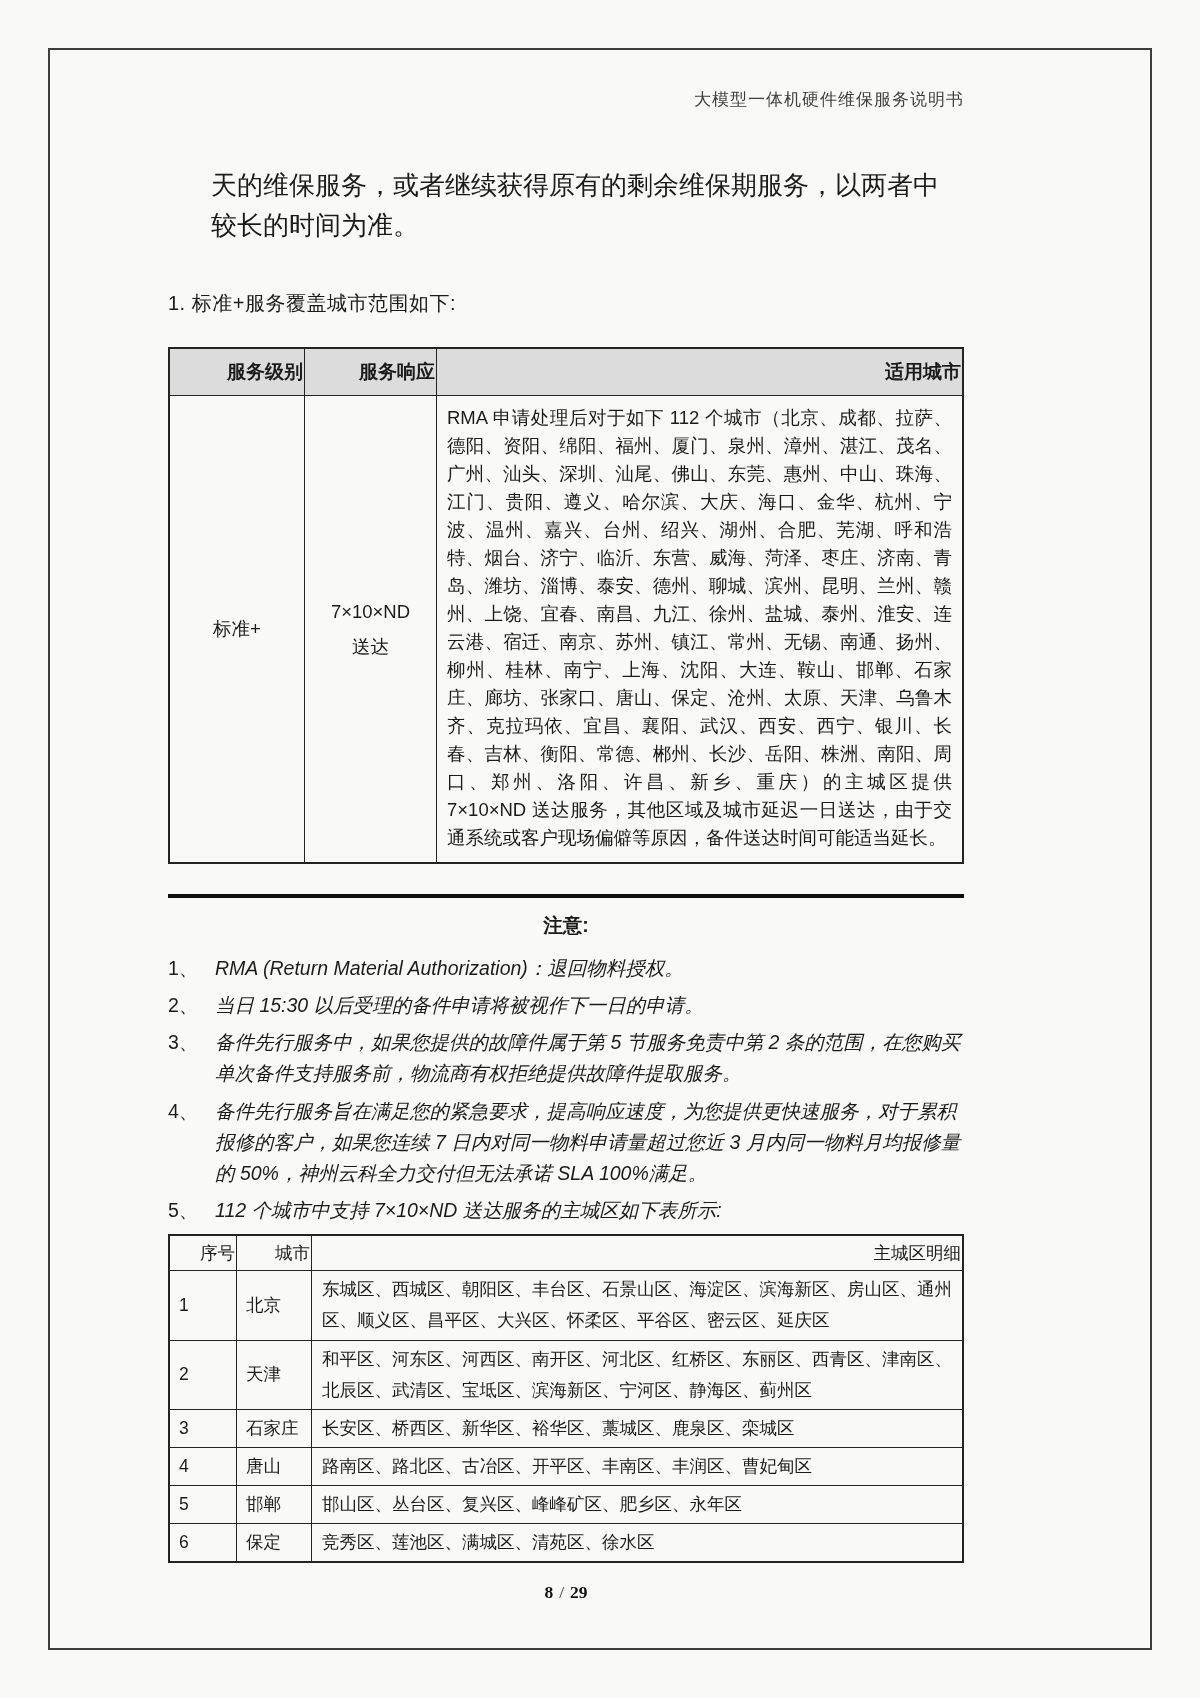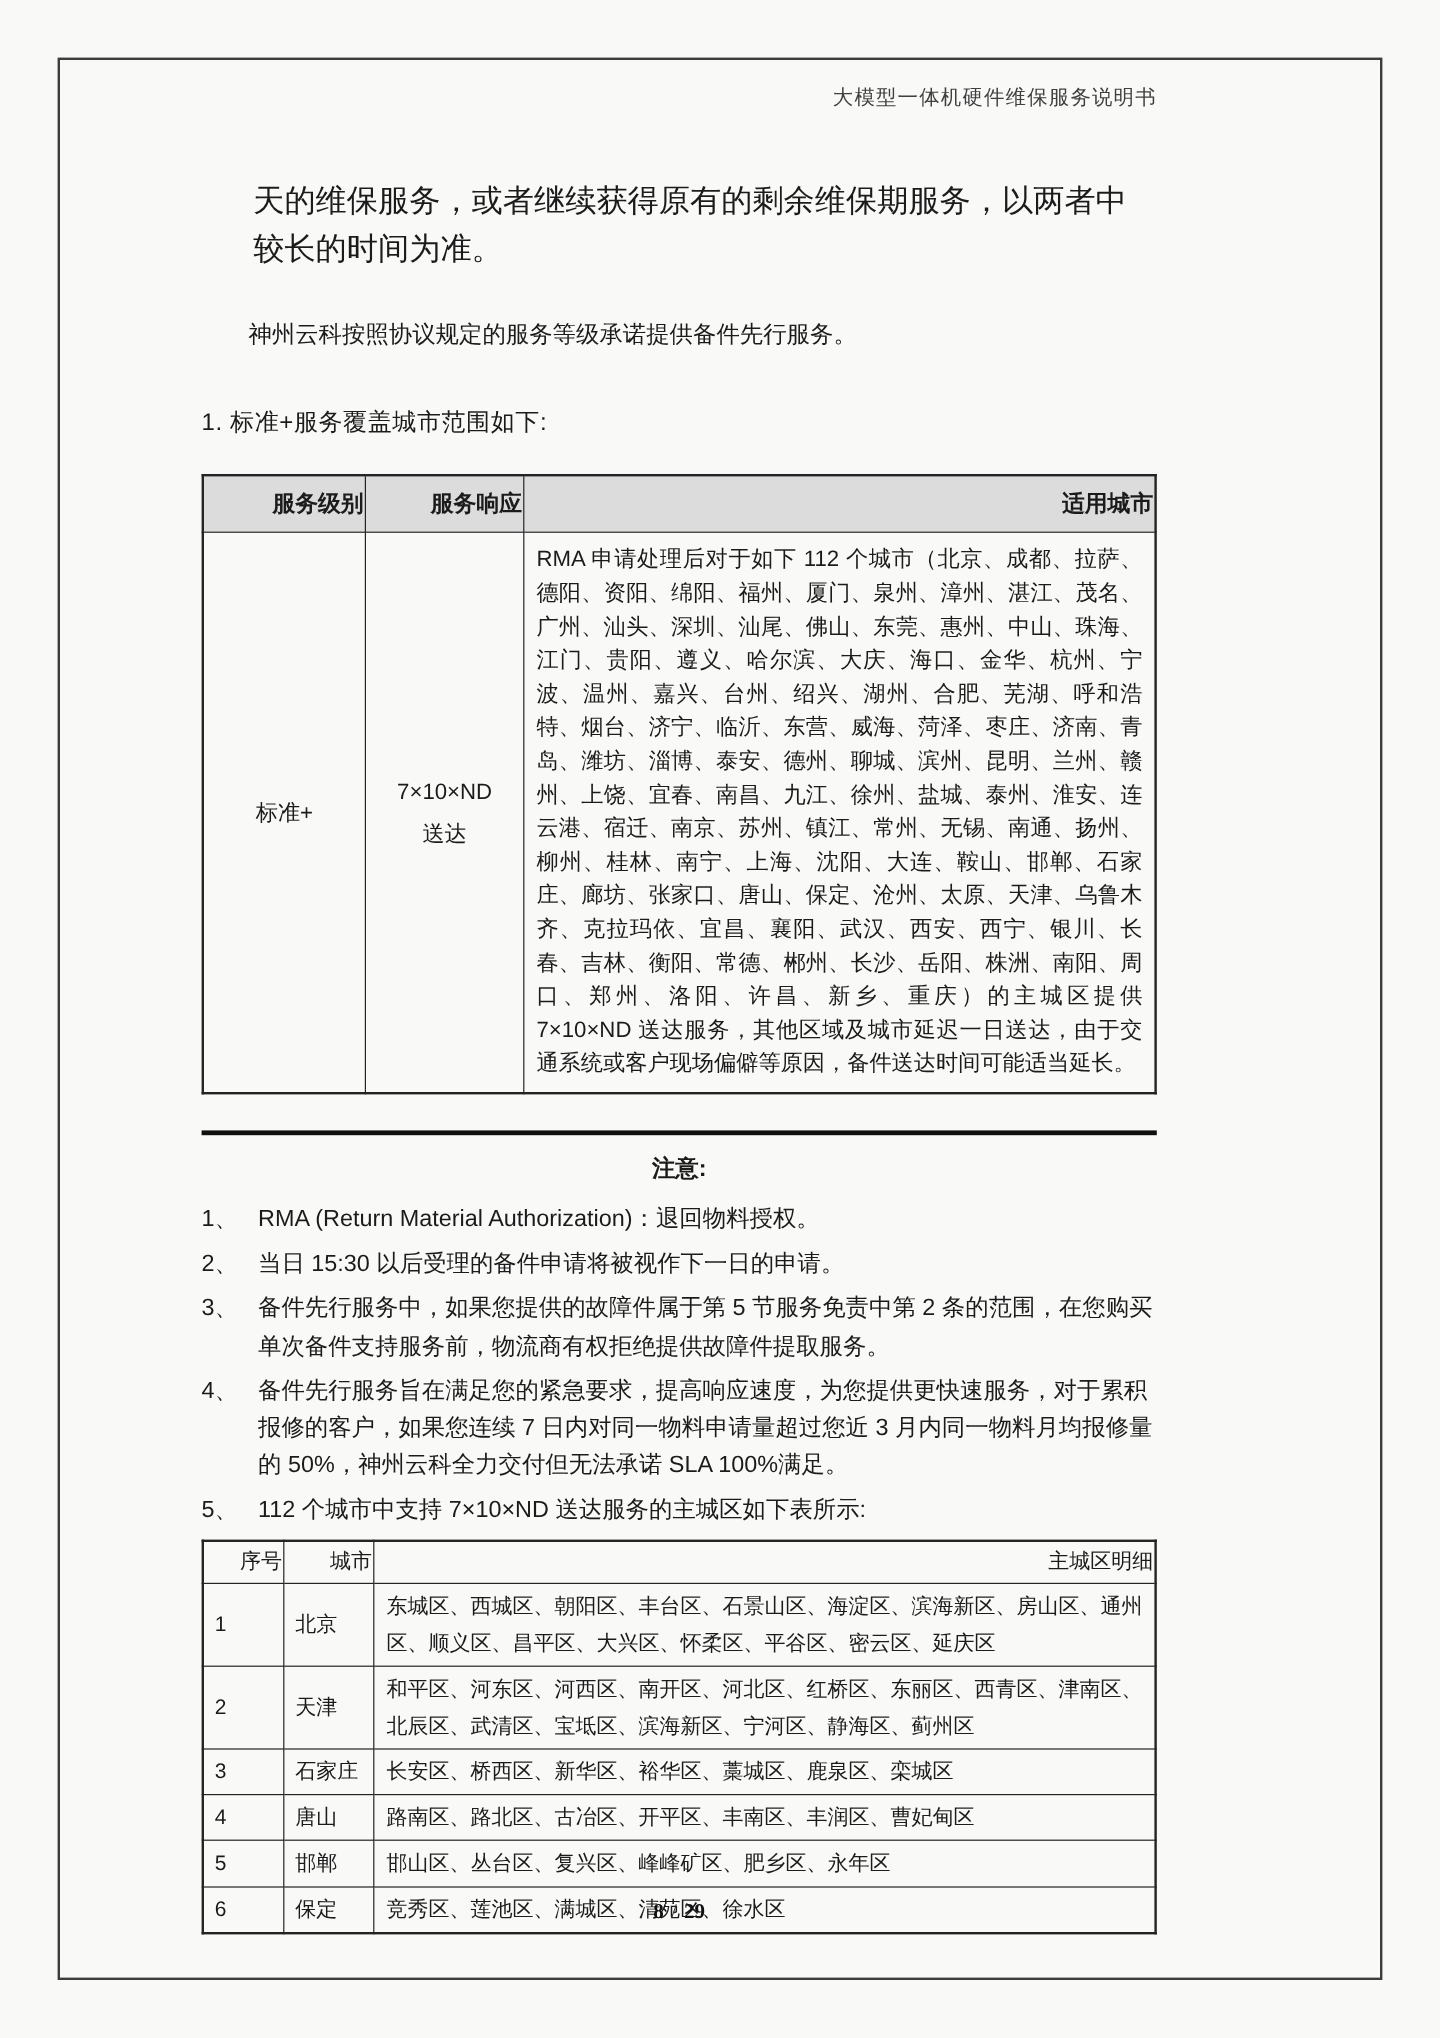--- a/index.html
+++ b/index.html
@@ -16,21 +16,21 @@
     left:48px;top:48px;right:48px;bottom:48px;
     border:2px solid #3d3d3d;
     background:transparent;
   }
   .content{
     position:absolute;
     left:168px;top:48px;
     width:796px;
   }
   .doc-header{
-    padding-top:22px;
+    padding-top:40px;
     text-align:right;
     font-family:"Liberation Serif","DejaVu Serif",serif;
     font-size:17px;
     color:#3f3f3f;
     letter-spacing:1px;
   }
   .para-1{
     margin-top:54px;
     font-size:26px;
     line-height:1.55;
@@ -94,21 +94,21 @@
   .notes-list{margin-top:14px;}
   .note-item{
     display:flex;
     font-size:19.5px;
     line-height:1.6;
     margin-bottom:6px;
   }
   .note-num{
     flex:0 0 47px;
   }
-  .note-text{flex:1;}
+  .note-text{flex:1;font-style:italic;}
   .dist-table{
     margin-top:8px;
     width:100%;
     border:2px solid #242424;
     table-layout:fixed;
   }
   .dist-table th,.dist-table td{
     border:1px solid #242424;
     font-size:17.5px;
     line-height:1.78;
@@ -151,21 +151,20 @@
 
 <div class="page">
   <div class="page-border"></div>
 
   <div class="content">
 
     <div class="doc-header">大模型一体机硬件维保服务说明书</div>
 
     <div class="para-1">天的维保服务，或者继续获得原有的剩余维保期服务，以两者中较长的时间为准。</div>
 
-    <div class="para-2">神州云科按照协议规定的服务等级承诺提供备件先行服务。</div>
 
     <div class="section-heading">1. 标准+服务覆盖城市范围如下:</div>
 
     <table class="svc-table">
       <tbody>
           <tr>
         <th class="col-level">服务级别</th>
         <th class="col-resp">服务响应</th>
         <th>适用城市</th>
       </tr>

